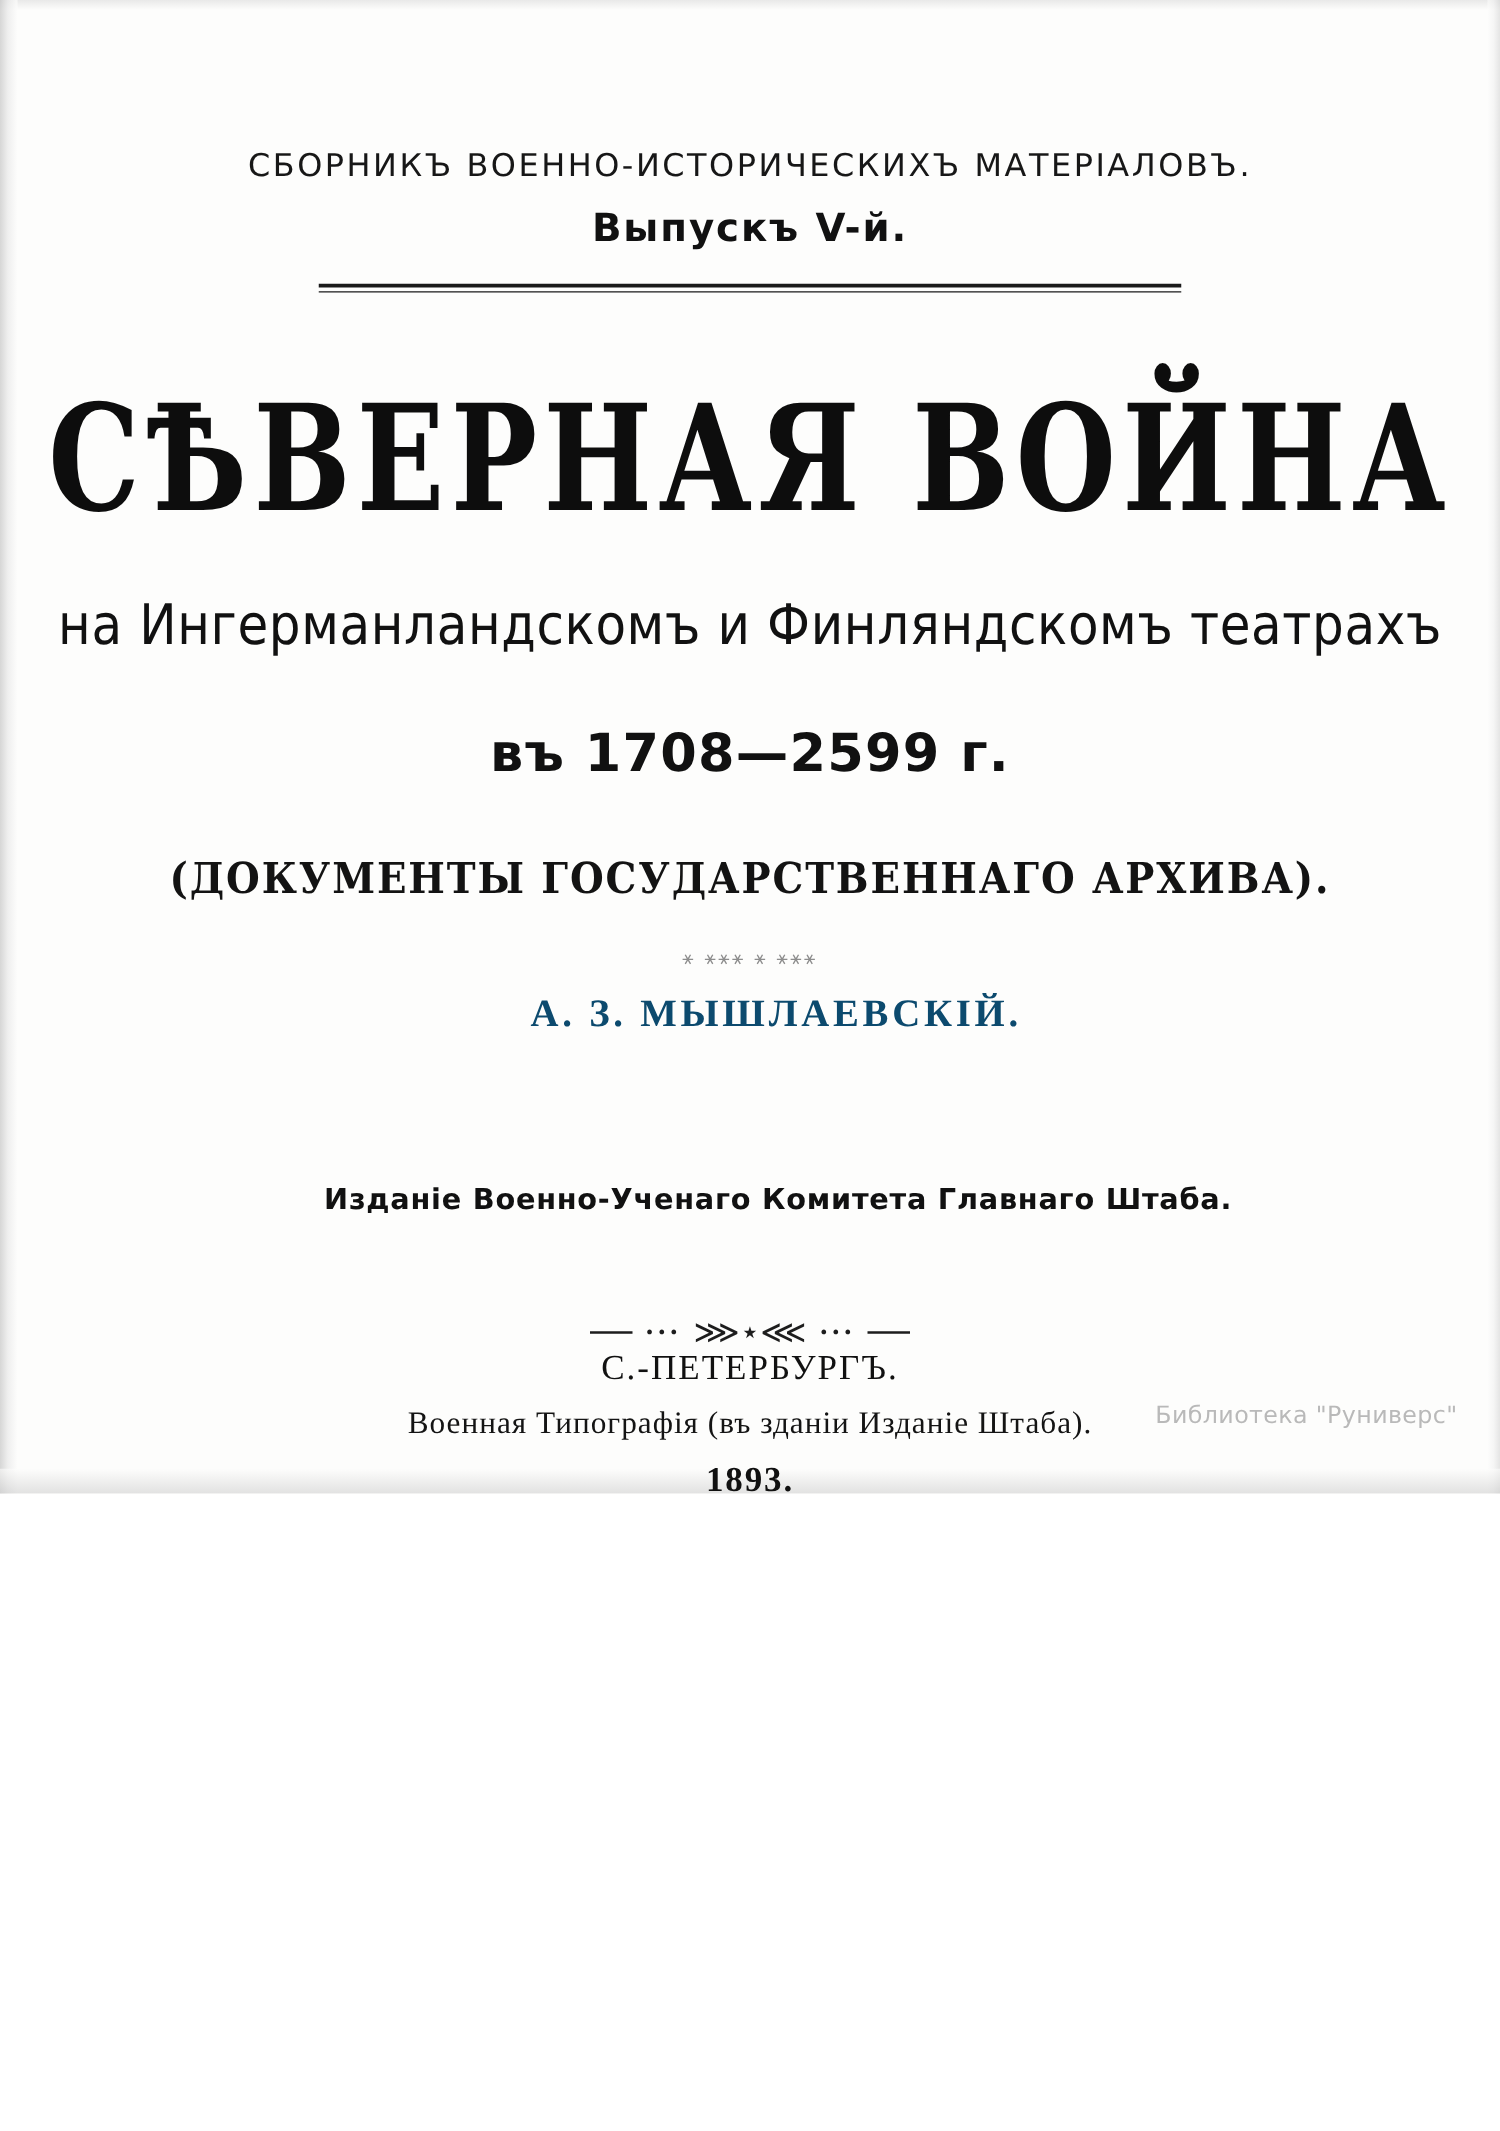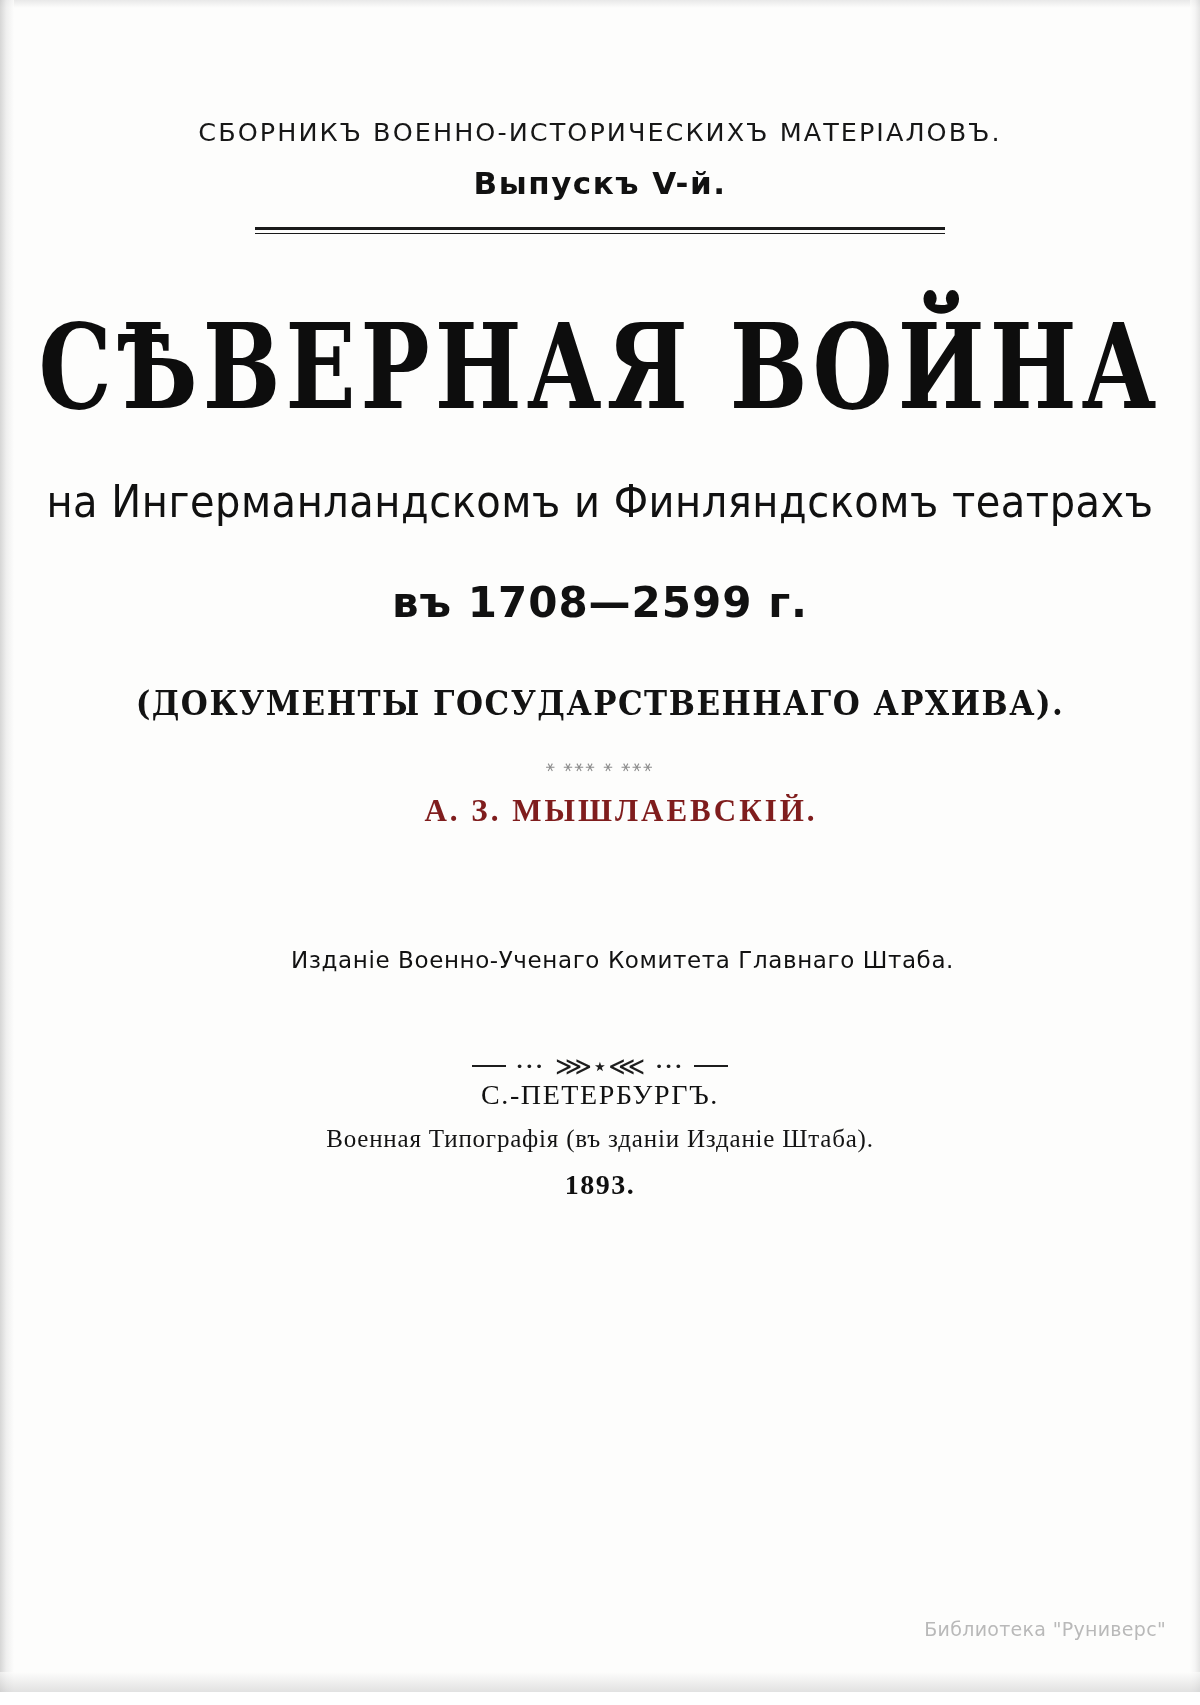--- a/index.html
+++ b/index.html
@@ -3,21 +3,21 @@
 <meta charset="utf-8">
 <style>
   html, body {
     margin: 0;
     padding: 0;
     background: #ffffff;
   }
   .page {
     position: relative;
     width: 1200px;
-    height: 1692px;
+    height: 1195px;
     margin: 0 auto;
     background: #fdfdfc;
     overflow: hidden;
     font-family: "Liberation Serif", serif;
     color: #141414;
   }
   .scan-edge-left {
     position: absolute;
     top: 0; left: 0;
     width: 14px; height: 100%;
@@ -132,29 +132,29 @@
     font-size: 28px;
     letter-spacing: 1.5px;
     color: #181818;
   }
   .author-name {
     margin-top: 18px;
     font-family: "Liberation Serif", serif;
     font-weight: 700;
     font-size: 31px;
     letter-spacing: 3px;
-    color: #7f1d1d;
+    color: #0c4a6e;
     margin-left: 42px;
   }
 
   
   .publisher {
     margin-top: 118px;
     font-family: "DejaVu Sans", sans-serif;
-    font-weight: 400;
+    font-weight: 700;
     font-size: 23px;
     letter-spacing: 0.6px;
     color: #111;
     padding-left: 45px;
   }
 
   
   .ornament-row {
     margin-top: 80px;
     display: flex;

